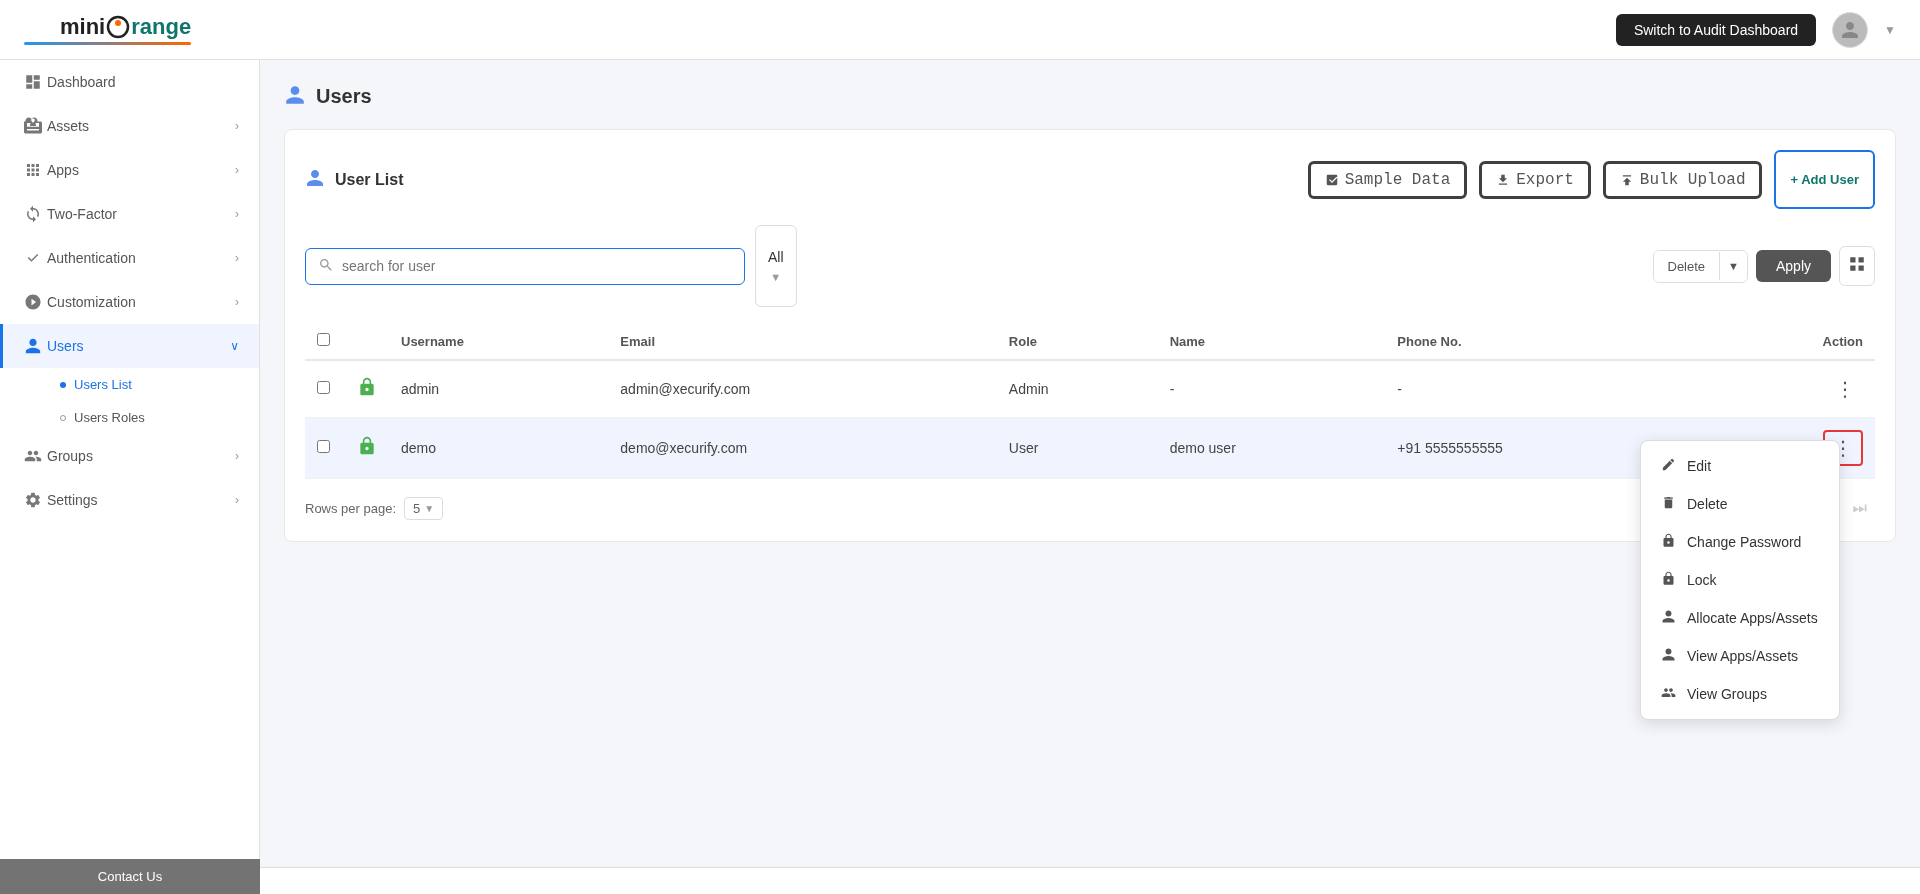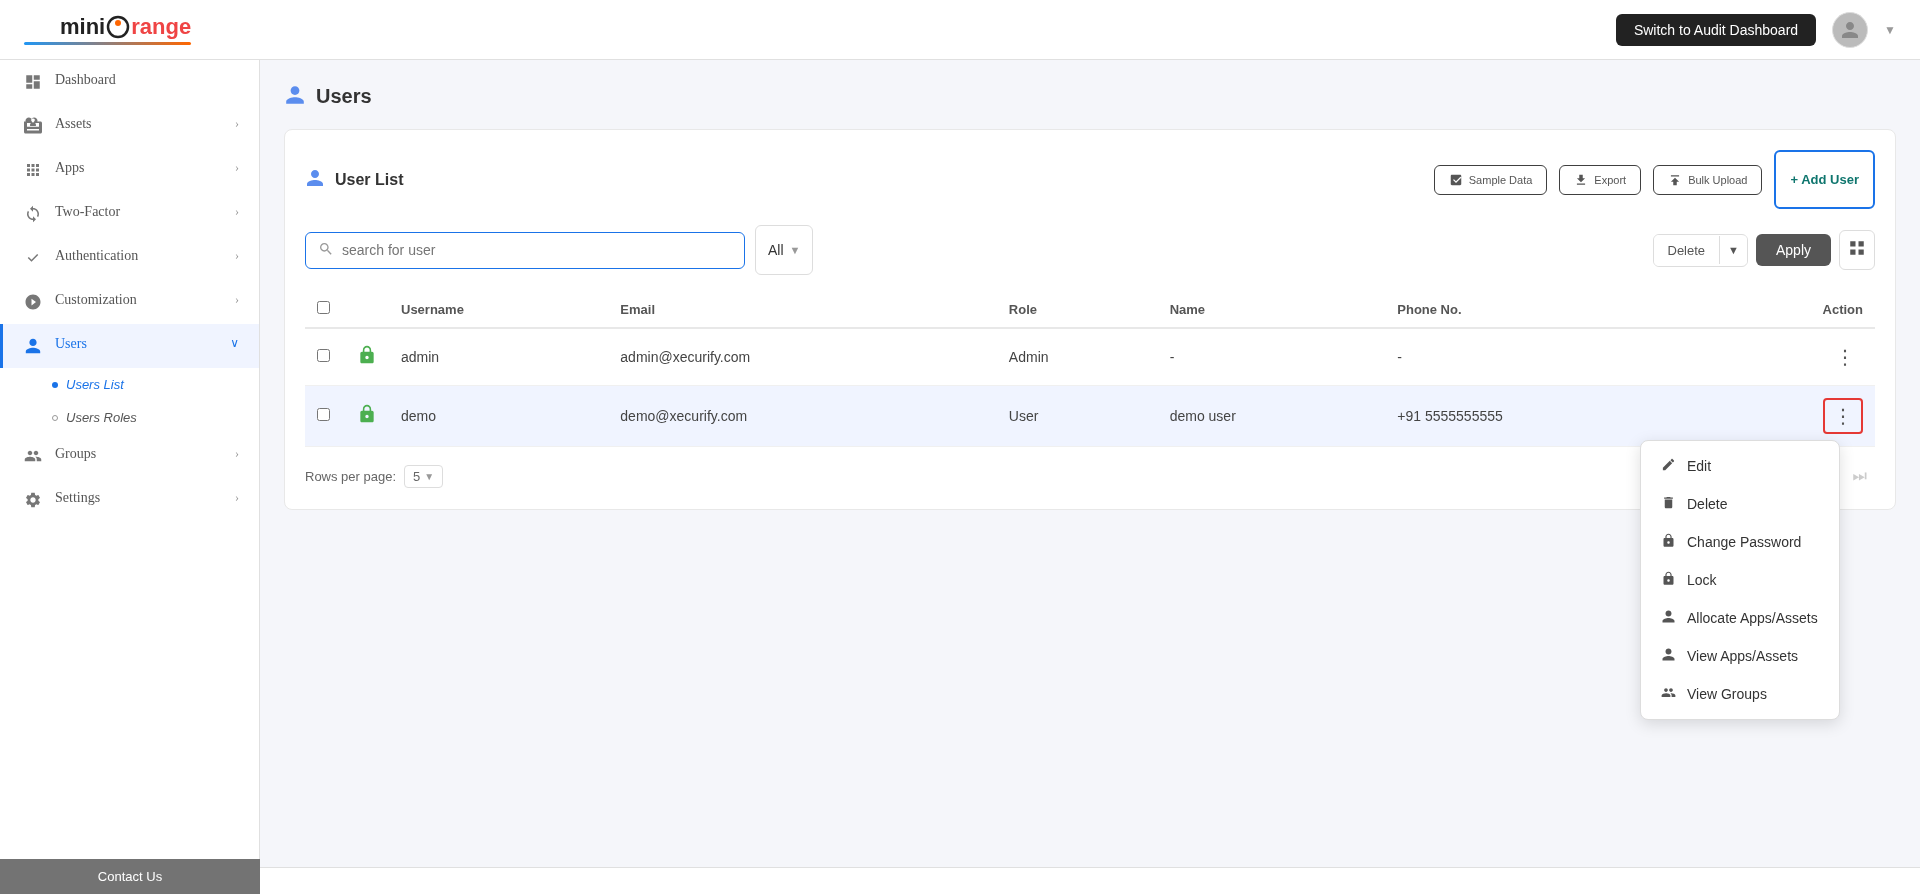--- a/index.html
+++ b/index.html
@@ -51,37 +51,37 @@
     
     .sidebar {
       width: 260px;
       background: #fff;
       border-right: 1px solid #e0e0e0;
       overflow-y: auto;
       flex-shrink: 0;
     }
     .nav-item {
       display: flex;
+      align-items: center;
       padding: 12px 20px;
       cursor: pointer;
       color: #555;
-      gap: 12px;
+      gap: 4px;
       border-left: 3px solid transparent;
       position: relative;
-      font-family: Liberation Serif, serif;
     }
     .nav-item.active {
       color: #1a73e8;
       border-left: 3px solid #1a73e8;
       background: #f0f4ff;
     }
     .nav-item .nav-label { flex: 1; font-size: 14px; }
     .nav-item .chevron { font-size: 12px; color: #999; }
     .nav-icon { width: 20px; height: 20px; display: flex; align-items: center; justify-content: center; font-size: 16px; }
-    .sub-nav { padding-left: 0; font-style: italic; }
+    .sub-nav { padding-left: 8px; }
     .sub-nav-item {
       display: flex;
       align-items: center;
       padding: 9px 20px 9px 52px;
       cursor: pointer;
       color: #555;
       font-size: 13px;
       gap: 8px;
     }
     .sub-nav-item.active { color: #1a73e8; font-weight: 500; }
@@ -134,23 +134,23 @@
       gap: 10px;
     }
     .card-title {
       font-size: 16px;
       font-weight: 600;
       color: #333;
     }
     .card-actions { display: flex; align-items: center; gap: 12px; }
     .action-btn {
       display: flex; align-items: center; gap: 6px;
-      background: #fff; border: 1px solid #404040;
+      background: #fff; border: 3px solid #404040;
       padding: 7px 14px; border-radius: 6px;
-      cursor: pointer; font-size: 11px; color: #555;
+      cursor: pointer; font-size: 16px; color: #555; font-family: Liberation Mono, monospace;
     }
     .add-user-btn {
       display: flex; align-items: center; gap: 6px;
       background: #fff; border: 2px solid #1a73e8;
       padding: 20px 14px; border-radius: 6px;
       cursor: pointer; font-size: 13px; color: #0f766e;
       font-weight: 700;
     }
 
     
@@ -171,25 +171,25 @@
     }
     .search-box input {
       border: none; outline: none;
       font-size: 14px; width: 100%;
       color: #999;
     }
     .search-icon { color: #999; margin-right: 8px; font-size: 14px; }
     .filter-select {
       border: 1px solid #ddd;
       border-radius: 6px;
-      padding: 16px 12px;
+      padding: 23px 12px;
       font-size: 14px;
       cursor: pointer;
       background: #fff;
-      display: flex; align-items: center; gap: 6px;
+      display: flex; align-items: center; gap: 6px; flex-direction: column;
     }
     .right-toolbar { margin-left: auto; display: flex; align-items: center; gap: 8px; }
     .delete-btn-group {
       display: flex; align-items: center;
       border: 1px solid #ddd;
       border-radius: 6px;
       overflow: hidden;
     }
     .delete-btn {
       padding: 8px 14px;
@@ -327,21 +327,21 @@
   <div class="logo">
     <div>
       <div style="display:flex;align-items:center;gap:0;">
         <span class="logo-mini" style="font-size:22px;font-weight:700;color:#222;font-family:Arial,sans-serif;margin-left:36px;">mini</span>
         <span style="position:relative;display:inline-flex;align-items:center;justify-content:center;margin:0 1px;">
           <svg width="24" height="24" viewBox="0 0 24 24" fill="none" xmlns="http://www.w3.org/2000/svg">
             <circle cx="12" cy="12" r="10" stroke="#222" stroke-width="2.5" fill="none"></circle>
             <circle cx="12" cy="8" r="3" fill="#ff6600"></circle>
           </svg>
         </span>
-        <span class="logo-range" style="font-size:22px;font-weight:700;color:#ef4444;font-family:Arial,sans-serif;text-align:right;">range</span>
+        <span class="logo-range" style="font-size:22px;font-weight:700;color:#0f766e;font-family:Arial,sans-serif;text-align:right;">range</span>
       </div>
       <div class="logo-underline" style="width:100%;"></div>
     </div>
   </div>
   <div class="header-right">
     <button class="audit-btn">Switch to Audit Dashboard</button>
     <div class="user-avatar">
       <svg width="20" height="20" viewBox="0 0 24 24" fill="#888">
           <path d="M12 12c2.7 0 4.8-2.1 4.8-4.8S14.7 2.4 12 2.4 7.2 4.5 7.2 7.2 9.3 12 12 12zm0 2.4c-3.2 0-9.6 1.6-9.6 4.8v2.4h19.2v-2.4c0-3.2-6.4-4.8-9.6-4.8z"></path>
         </svg>

